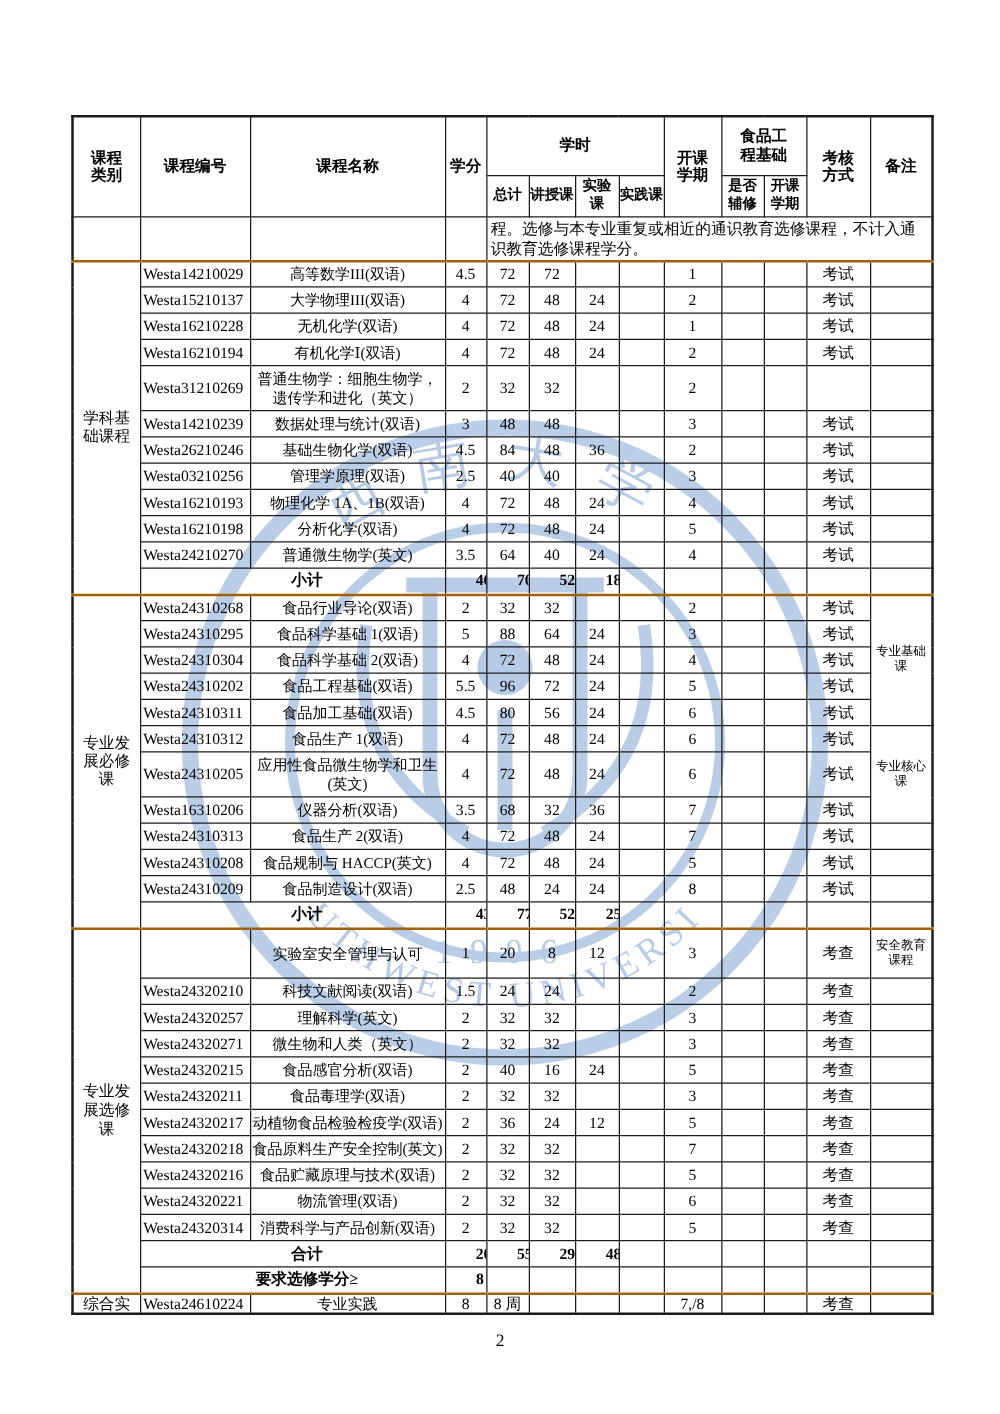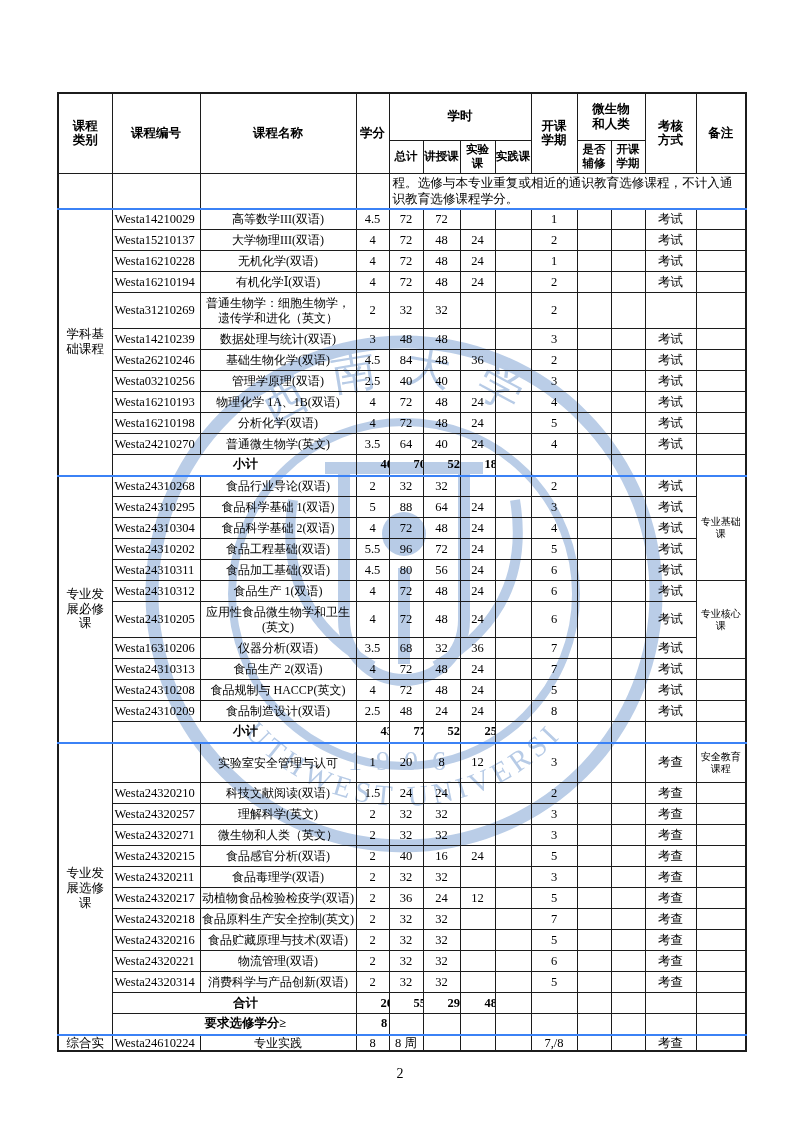--- a/index.html
+++ b/index.html
@@ -6,21 +6,21 @@
   body{width:800px;height:1131px;background:#ffffff;position:relative;overflow:hidden;
        font-family:"Liberation Serif","DejaVu Serif",serif;color:#000;}
   .watermark{position:absolute;left:138px;top:328px;width:532px;height:532px;z-index:0;}
   table.sched{position:absolute;left:57px;top:92px;width:688px;z-index:1;
       border-collapse:collapse;table-layout:fixed;border:2px solid #1c1c1c;background:transparent;}
   td,th{border:1px solid #1c1c1c;padding:0 1px;text-align:center;vertical-align:middle;
       font-size:12.5px;line-height:1.18;font-weight:normal;overflow:hidden;}
   th{font-weight:bold;}
   tr.hA{height:47px;} tr.hB{height:33px;} tr.note-r{height:34px;padding-left:12px;}
   tr.r{height:21px;} tr.rt{height:36px;} tr.rt40{height:40px;} tr.rl{height:16px;}
-  tr.thick td, tr.thick th{border-top:2px solid #3b82f6;}
+  tr.thick td, tr.thick th{border-top:2px solid #a16207;}
   .sub th{font-size:11.5px;padding:0;}
   .sp30{display:inline-block;width:30px;} .sp42{display:inline-block;width:42px;} .sp28{display:inline-block;width:28px;}
   td.code{text-align:left;padding-left:2px;font-size:12.5px;white-space:nowrap;}
   td.name{font-size:12px;}
   td.cat{font-size:12.5px;}
   td.note{ text-align:left;vertical-align:top;font-size:12.6px;line-height:16px;padding:1px 3px;}
   tr.sum td{font-weight:bold;padding-left:24px;}
   td.rem{font-size:10px;}
   .pagenum{position:absolute;left:0;right:0;top:1066px;text-align:center;font-size:14px;z-index:1;}
 </style>
@@ -71,21 +71,21 @@
   </colgroup>
 
   <tbody>
       <tr class="hA">
     <th rowspan="2"><span class="sp30">课程类别</span></th>
     <th rowspan="2">课程编号</th>
     <th rowspan="2">课程名称</th>
     <th rowspan="2">学分</th>
     <th colspan="4">学时</th>
     <th rowspan="2"><span class="sp30">开课学期</span></th>
-    <th colspan="2"><span class="sp42">微生物和人类</span></th>
+    <th colspan="2"><span class="sp42">食品工程基础</span></th>
     <th rowspan="2"><span class="sp30">考核方式</span></th>
     <th rowspan="2">备注</th>
   </tr>
   <tr class="hB sub">
     <th>总计</th>
     <th>讲授课</th>
     <th>实验课</th>
     <th>实践课</th>
     <th><span class="sp28">是否辅修</span></th>
     <th><span class="sp28">开课学期</span></th>

